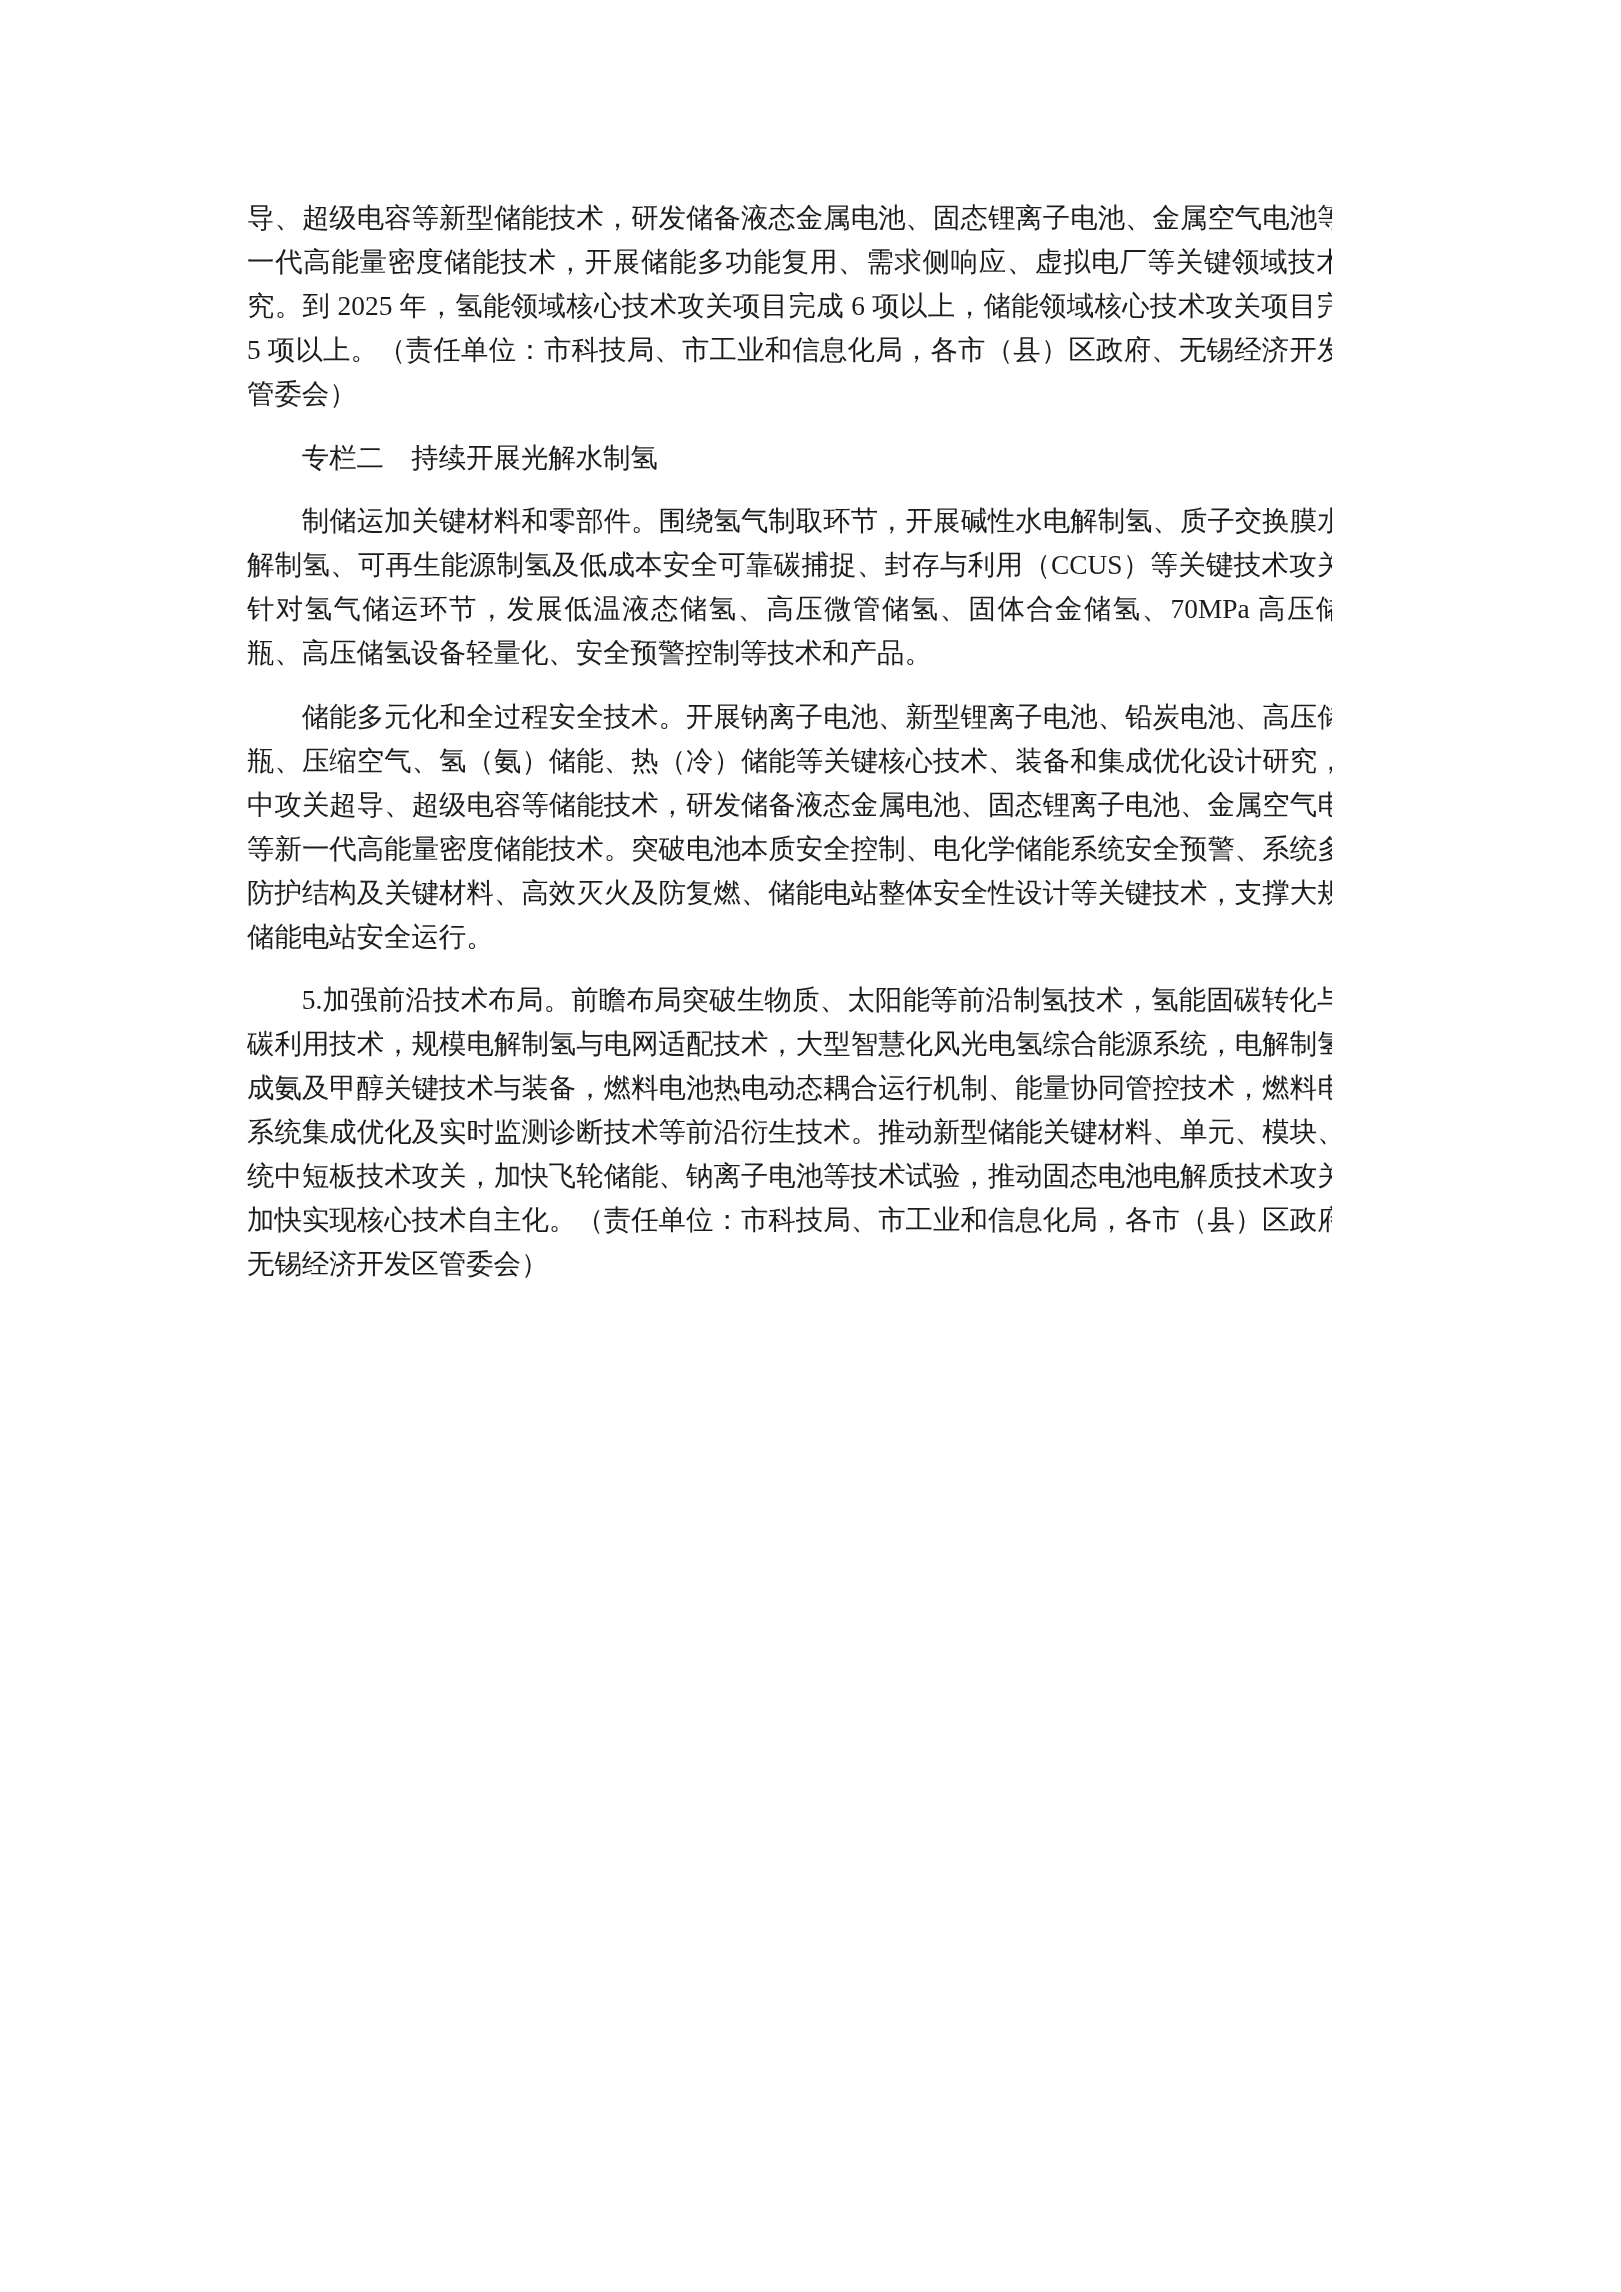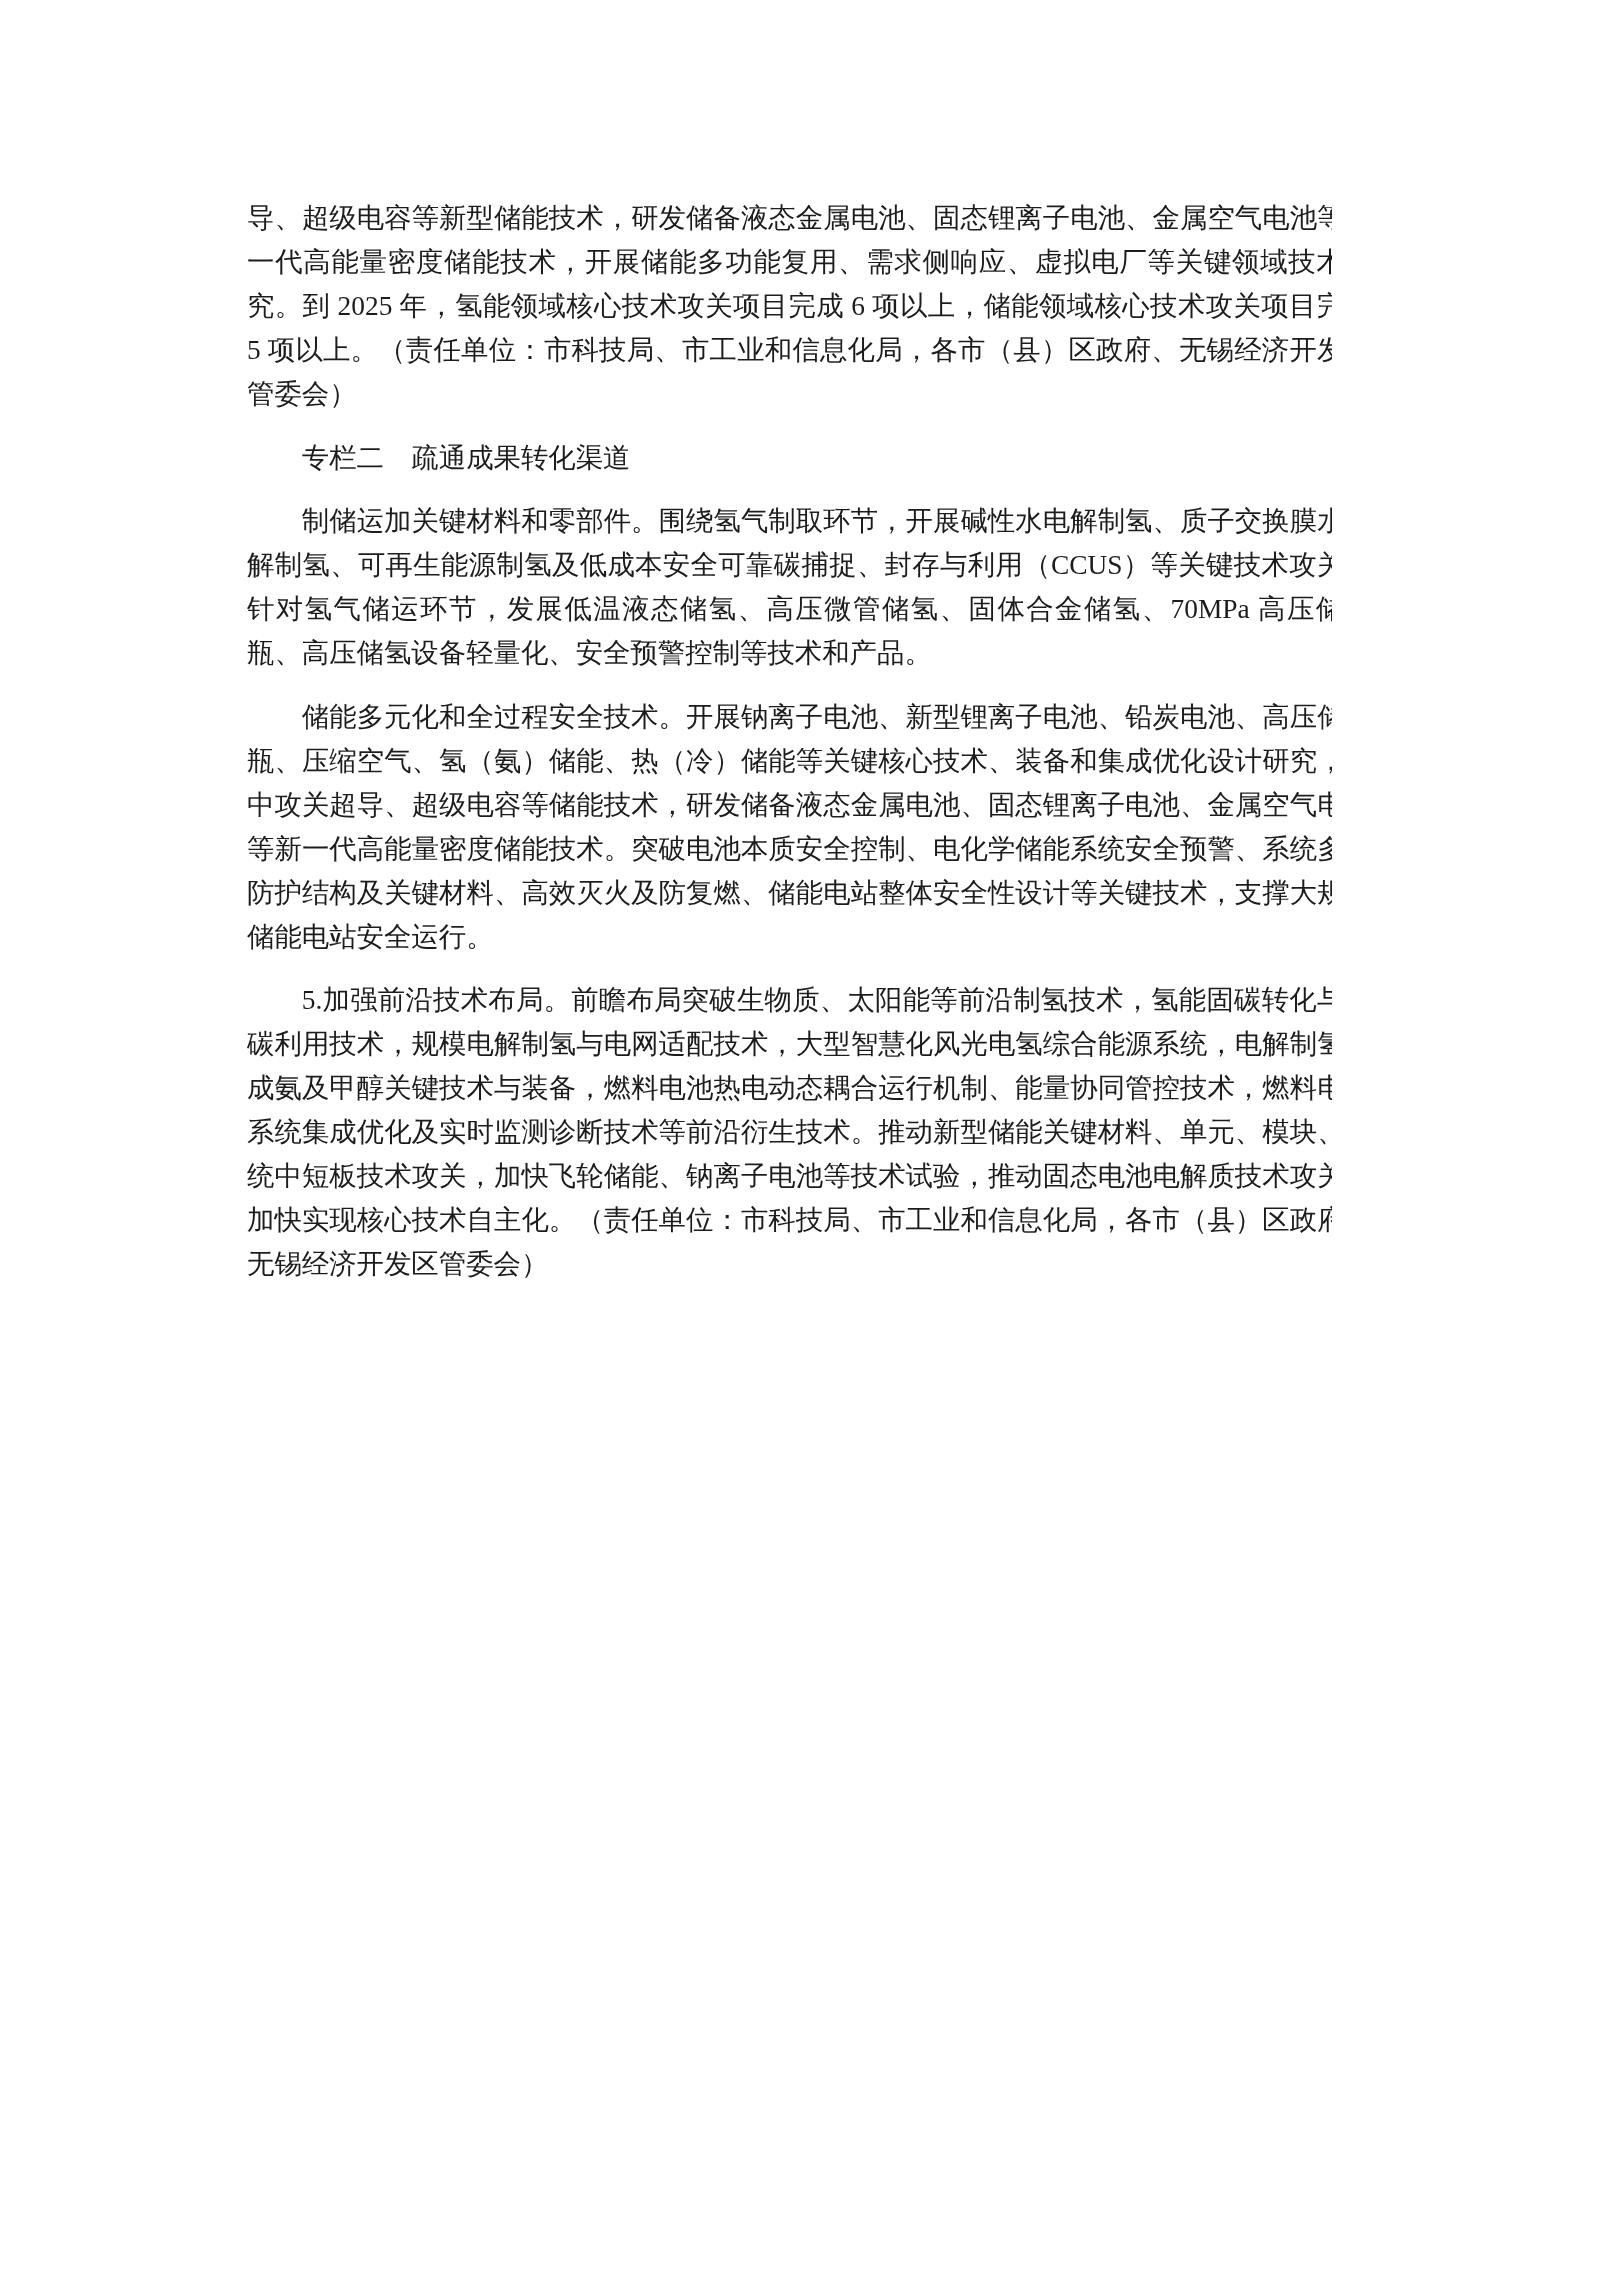--- a/index.html
+++ b/index.html
@@ -35,19 +35,19 @@
   .para.heading {
     text-indent: 2em;
   }
 </style>
 </head>
 <body>
 
 <div class="page" style="background: rgb(255, 255, 255);">
   <div class="text-block" style="color: rgb(28, 28, 28);">
     <p class="para no-indent">导、超级电容等新型储能技术，研发储备液态金属电池、固态锂离子电池、金属空气电池等新一代高能量密度储能技术，开展储能多功能复用、需求侧响应、虚拟电厂等关键领域技术研究。到 2025 年，氢能领域核心技术攻关项目完成 6 项以上，储能领域核心技术攻关项目完成 5 项以上。（责任单位：市科技局、市工业和信息化局，各市（县）区政府、无锡经济开发区管委会）</p>
-    <p class="para heading">专栏二　疏通成果转化渠道</p>
+    <p class="para heading">专栏二　持续开展光解水制氢</p>
     <p class="para">制储运加关键材料和零部件。围绕氢气制取环节，开展碱性水电解制氢、质子交换膜水电解制氢、可再生能源制氢及低成本安全可靠碳捕捉、封存与利用（CCUS）等关键技术攻关。针对氢气储运环节，发展低温液态储氢、高压微管储氢、固体合金储氢、70MPa 高压储氢瓶、高压储氢设备轻量化、安全预警控制等技术和产品。</p>
     <p class="para">储能多元化和全过程安全技术。开展钠离子电池、新型锂离子电池、铅炭电池、高压储氢瓶、压缩空气、氢（氨）储能、热（冷）储能等关键核心技术、装备和集成优化设计研究，集中攻关超导、超级电容等储能技术，研发储备液态金属电池、固态锂离子电池、金属空气电池等新一代高能量密度储能技术。突破电池本质安全控制、电化学储能系统安全预警、系统多级防护结构及关键材料、高效灭火及防复燃、储能电站整体安全性设计等关键技术，支撑大规模储能电站安全运行。</p>
     <p class="para">5.加强前沿技术布局。前瞻布局突破生物质、太阳能等前沿制氢技术，氢能固碳转化与减碳利用技术，规模电解制氢与电网适配技术，大型智慧化风光电氢综合能源系统，电解制氢合成氨及甲醇关键技术与装备，燃料电池热电动态耦合运行机制、能量协同管控技术，燃料电池系统集成优化及实时监测诊断技术等前沿衍生技术。推动新型储能关键材料、单元、模块、系统中短板技术攻关，加快飞轮储能、钠离子电池等技术试验，推动固态电池电解质技术攻关，加快实现核心技术自主化。（责任单位：市科技局、市工业和信息化局，各市（县）区政府、无锡经济开发区管委会）</p>
   </div>
 </div>
 
 
 </body></html>

